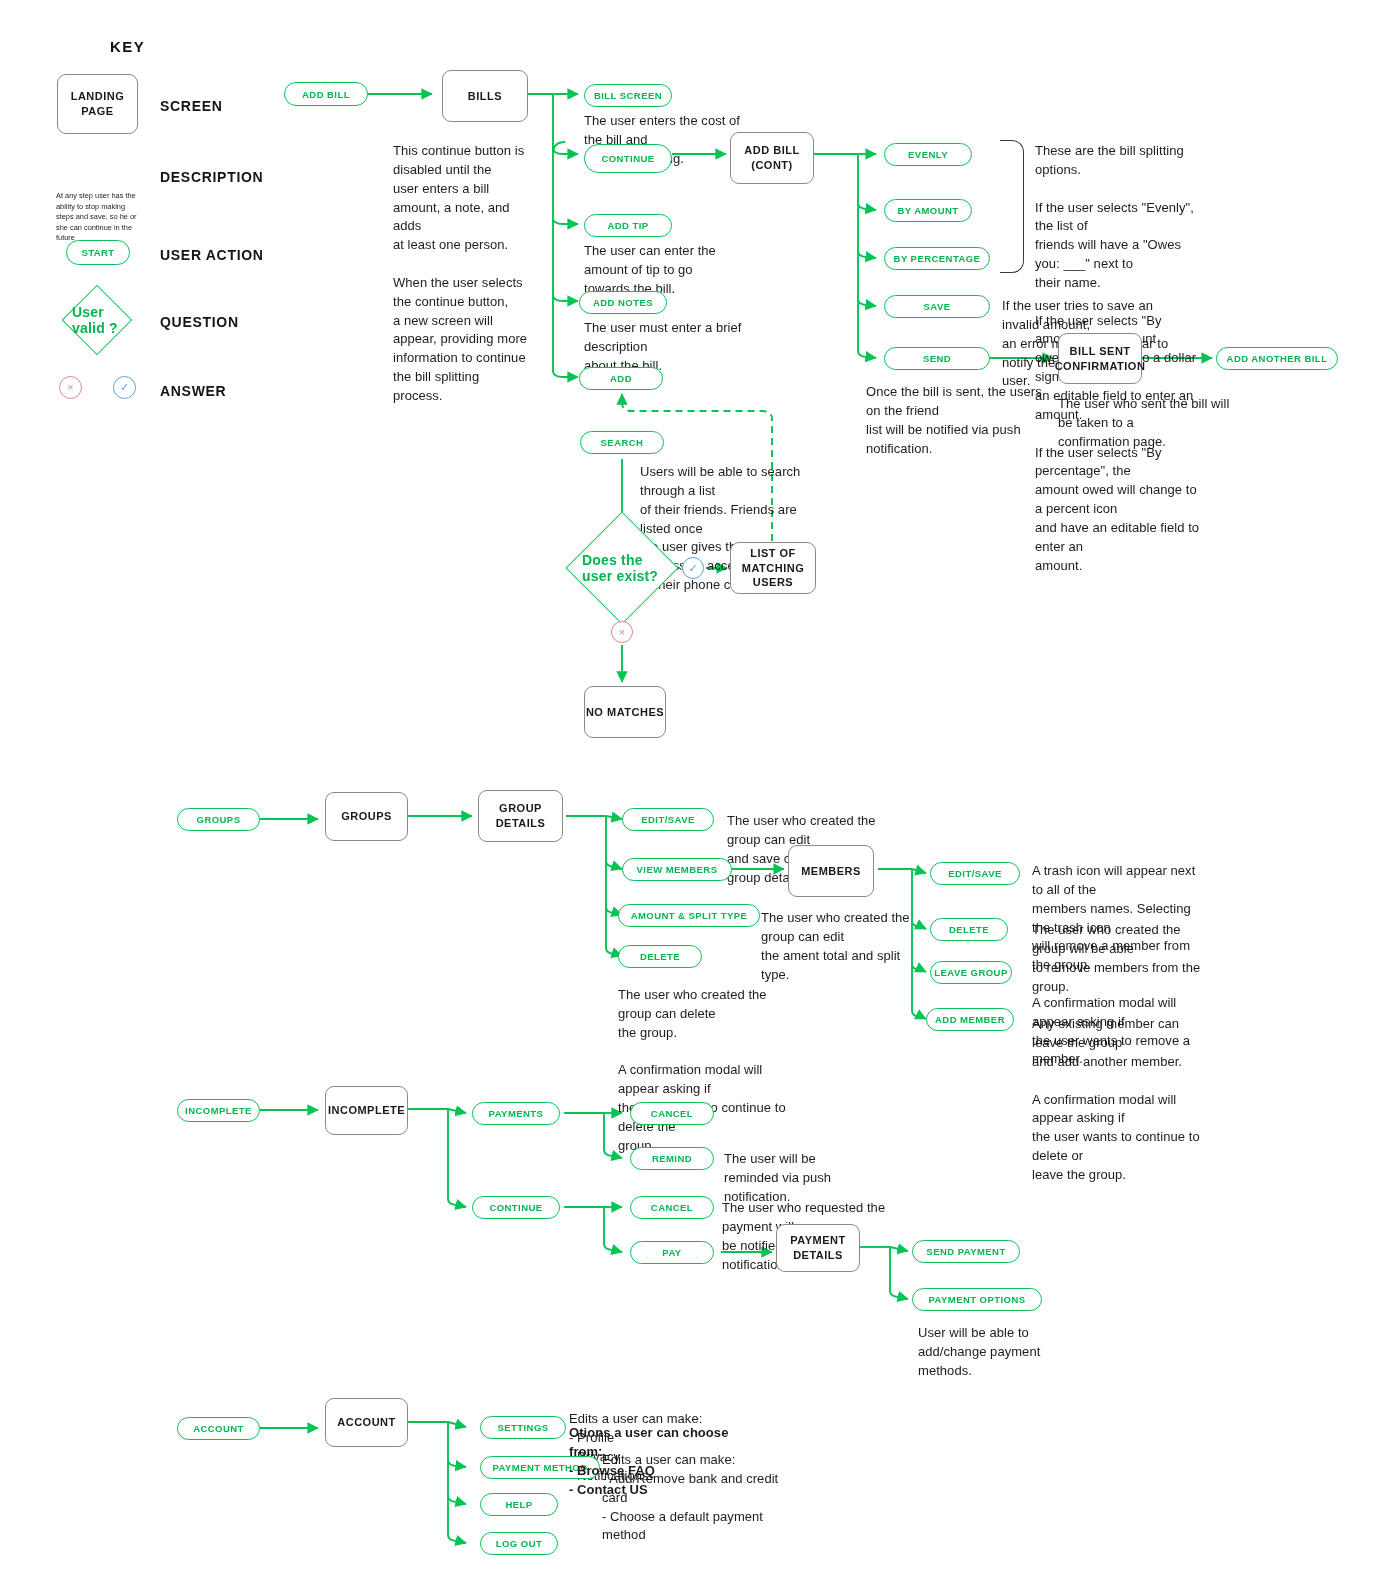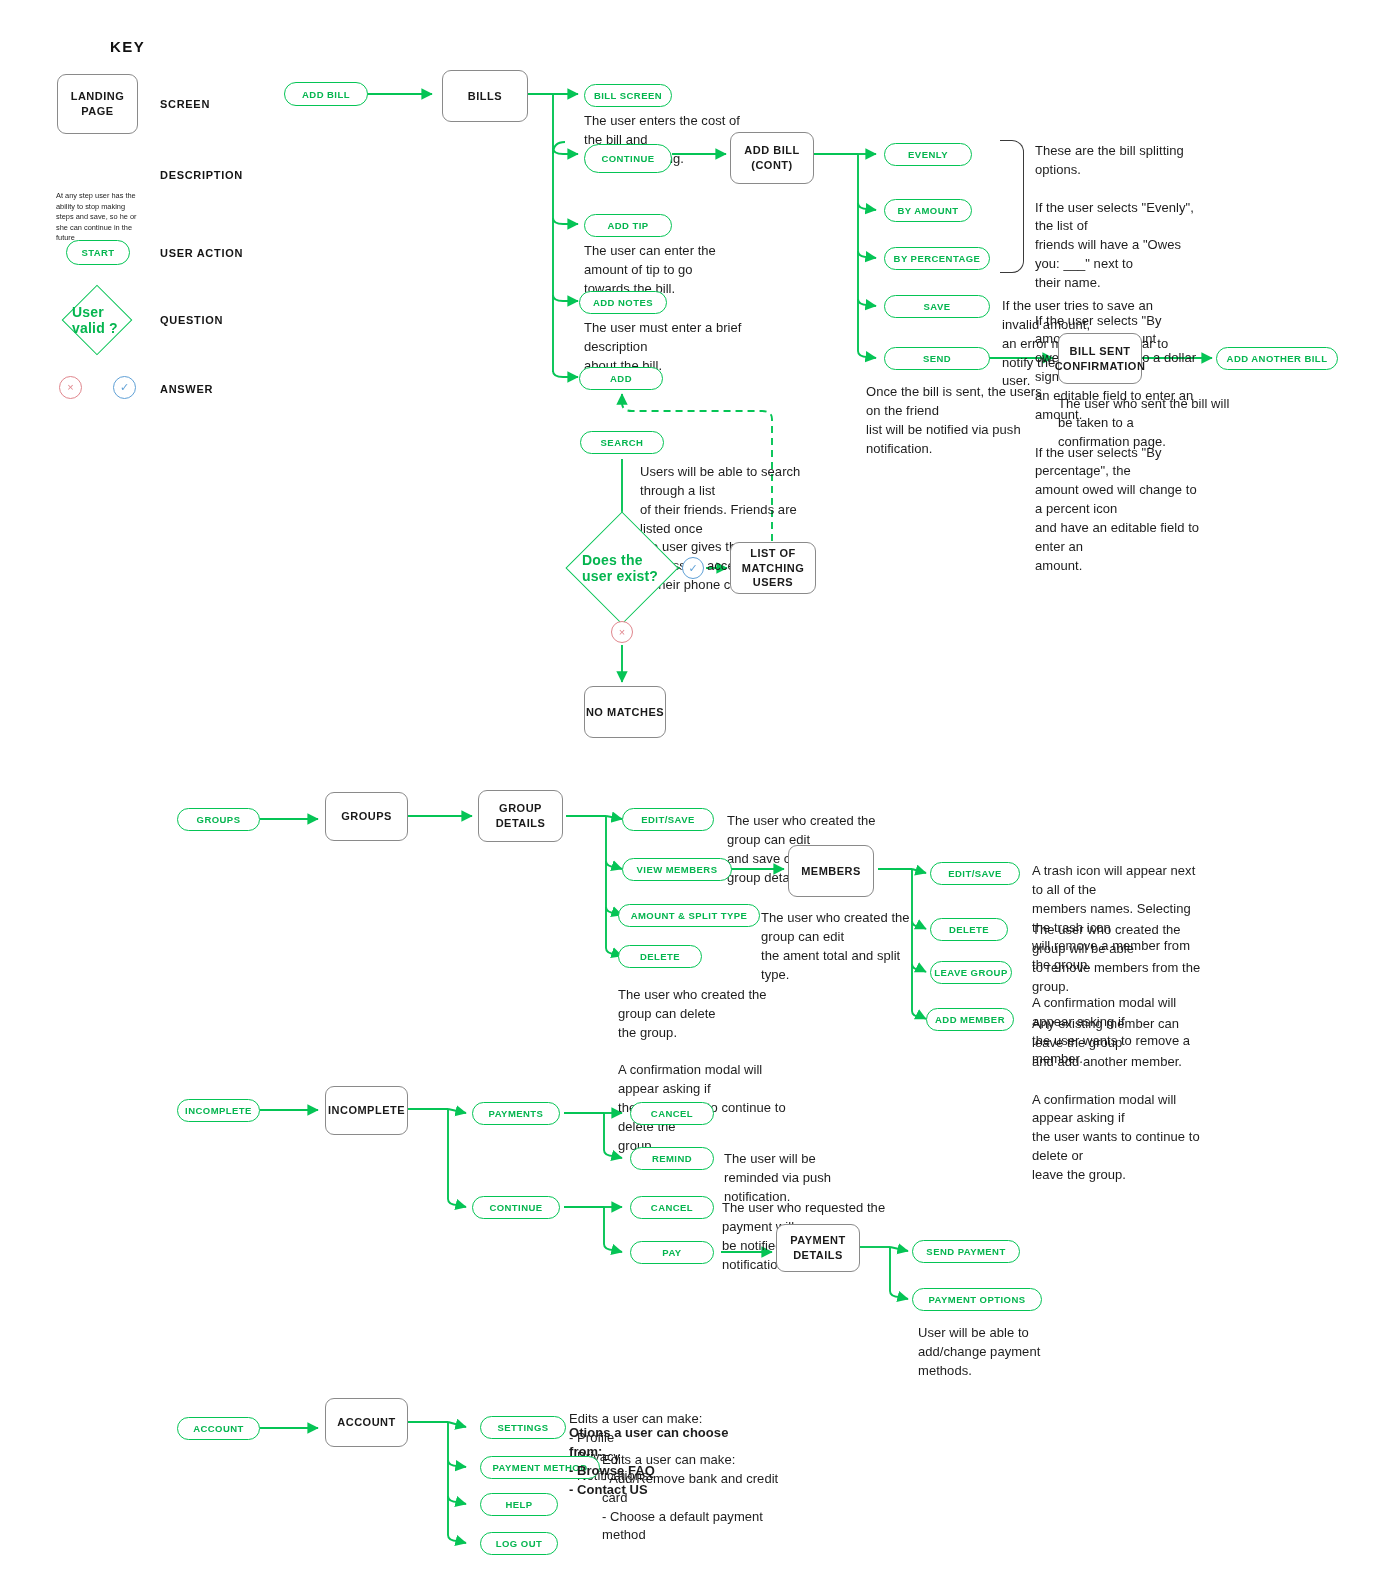--- a/index.html
+++ b/index.html
@@ -38,21 +38,21 @@
   .ans.no{border:1.5px solid #e0868d;color:#e0868d;}
   .ans.yes{border:1.5px solid #5fa0d6;color:#5fa0d6;}
   .ans span{font-size:11px;line-height:1;font-weight:400;}
 
   
   .desc{
     position:absolute;font-size:13px;line-height:1.45;color:#1d1d1d;
     letter-spacing:.05px;white-space:pre-line;
   }
   .keytitle{position:absolute;font-weight:800;font-size:15px;letter-spacing:1.4px;color:#111;}
-  .keylabel{position:absolute;font-weight:800;font-size:11px;letter-spacing:.7px;color:#141414;text-align:right;}
+  .keylabel{position:absolute;font-weight:800;font-size:14px;letter-spacing:.7px;color:#141414;text-align:right;}
   .keydesc{position:absolute;font-size:7.4px;line-height:1.42;color:#1d1d1d;white-space:pre-line;margin-top:34px;}
 
   .bracket{position:absolute;box-sizing:border-box;
     border:1.5px solid #3a3a3a;border-left:none;border-radius:0 12px 12px 0;}
 </style>
 </head>
 <body>
 
 <div id="canvas">
 
@@ -181,20 +181,28 @@
   <div class="keylabel" style="left:160px;top:383px;">ANSWER</div>
 
   <div class="node pill" style="left:284px;top:82px;width:84px;height:24px;">ADD BILL</div>
   <div class="node screen" style="left:442px;top:70px;width:86px;height:52px;">BILLS</div>
 
   <div class="node pill" style="left:584px;top:84px;width:88px;height:23px;">BILL SCREEN</div>
   <div class="desc" style="left:584px;top:112px;width:160px;">The user enters the cost of the bill and
 reason for billing.</div>
 
   <div class="node pill" style="left:584px;top:144px;width:88px;height:29px;">CONTINUE</div>
+  <div class="desc" style="left:393px;top:142px;width:146px;">This continue button is disabled until the
+user enters a bill amount, a note, and adds
+at least one person.
+
+When the user selects the continue button,
+a new screen will appear, providing more
+information to continue the bill splitting
+process.</div>
 
   <div class="node pill" style="left:584px;top:214px;width:88px;height:23px;">ADD TIP</div>
   <div class="desc" style="left:584px;top:242px;width:162px;">The user can enter the amount of tip to go
 towards the bill.</div>
 
   <div class="node pill" style="left:579px;top:291px;width:88px;height:23px;">ADD NOTES</div>
   <div class="desc" style="left:584px;top:319px;width:162px;">The user must enter a brief description
 about the bill.</div>
 
   <div class="node pill" style="left:579px;top:367px;width:84px;height:23px;">ADD</div>

